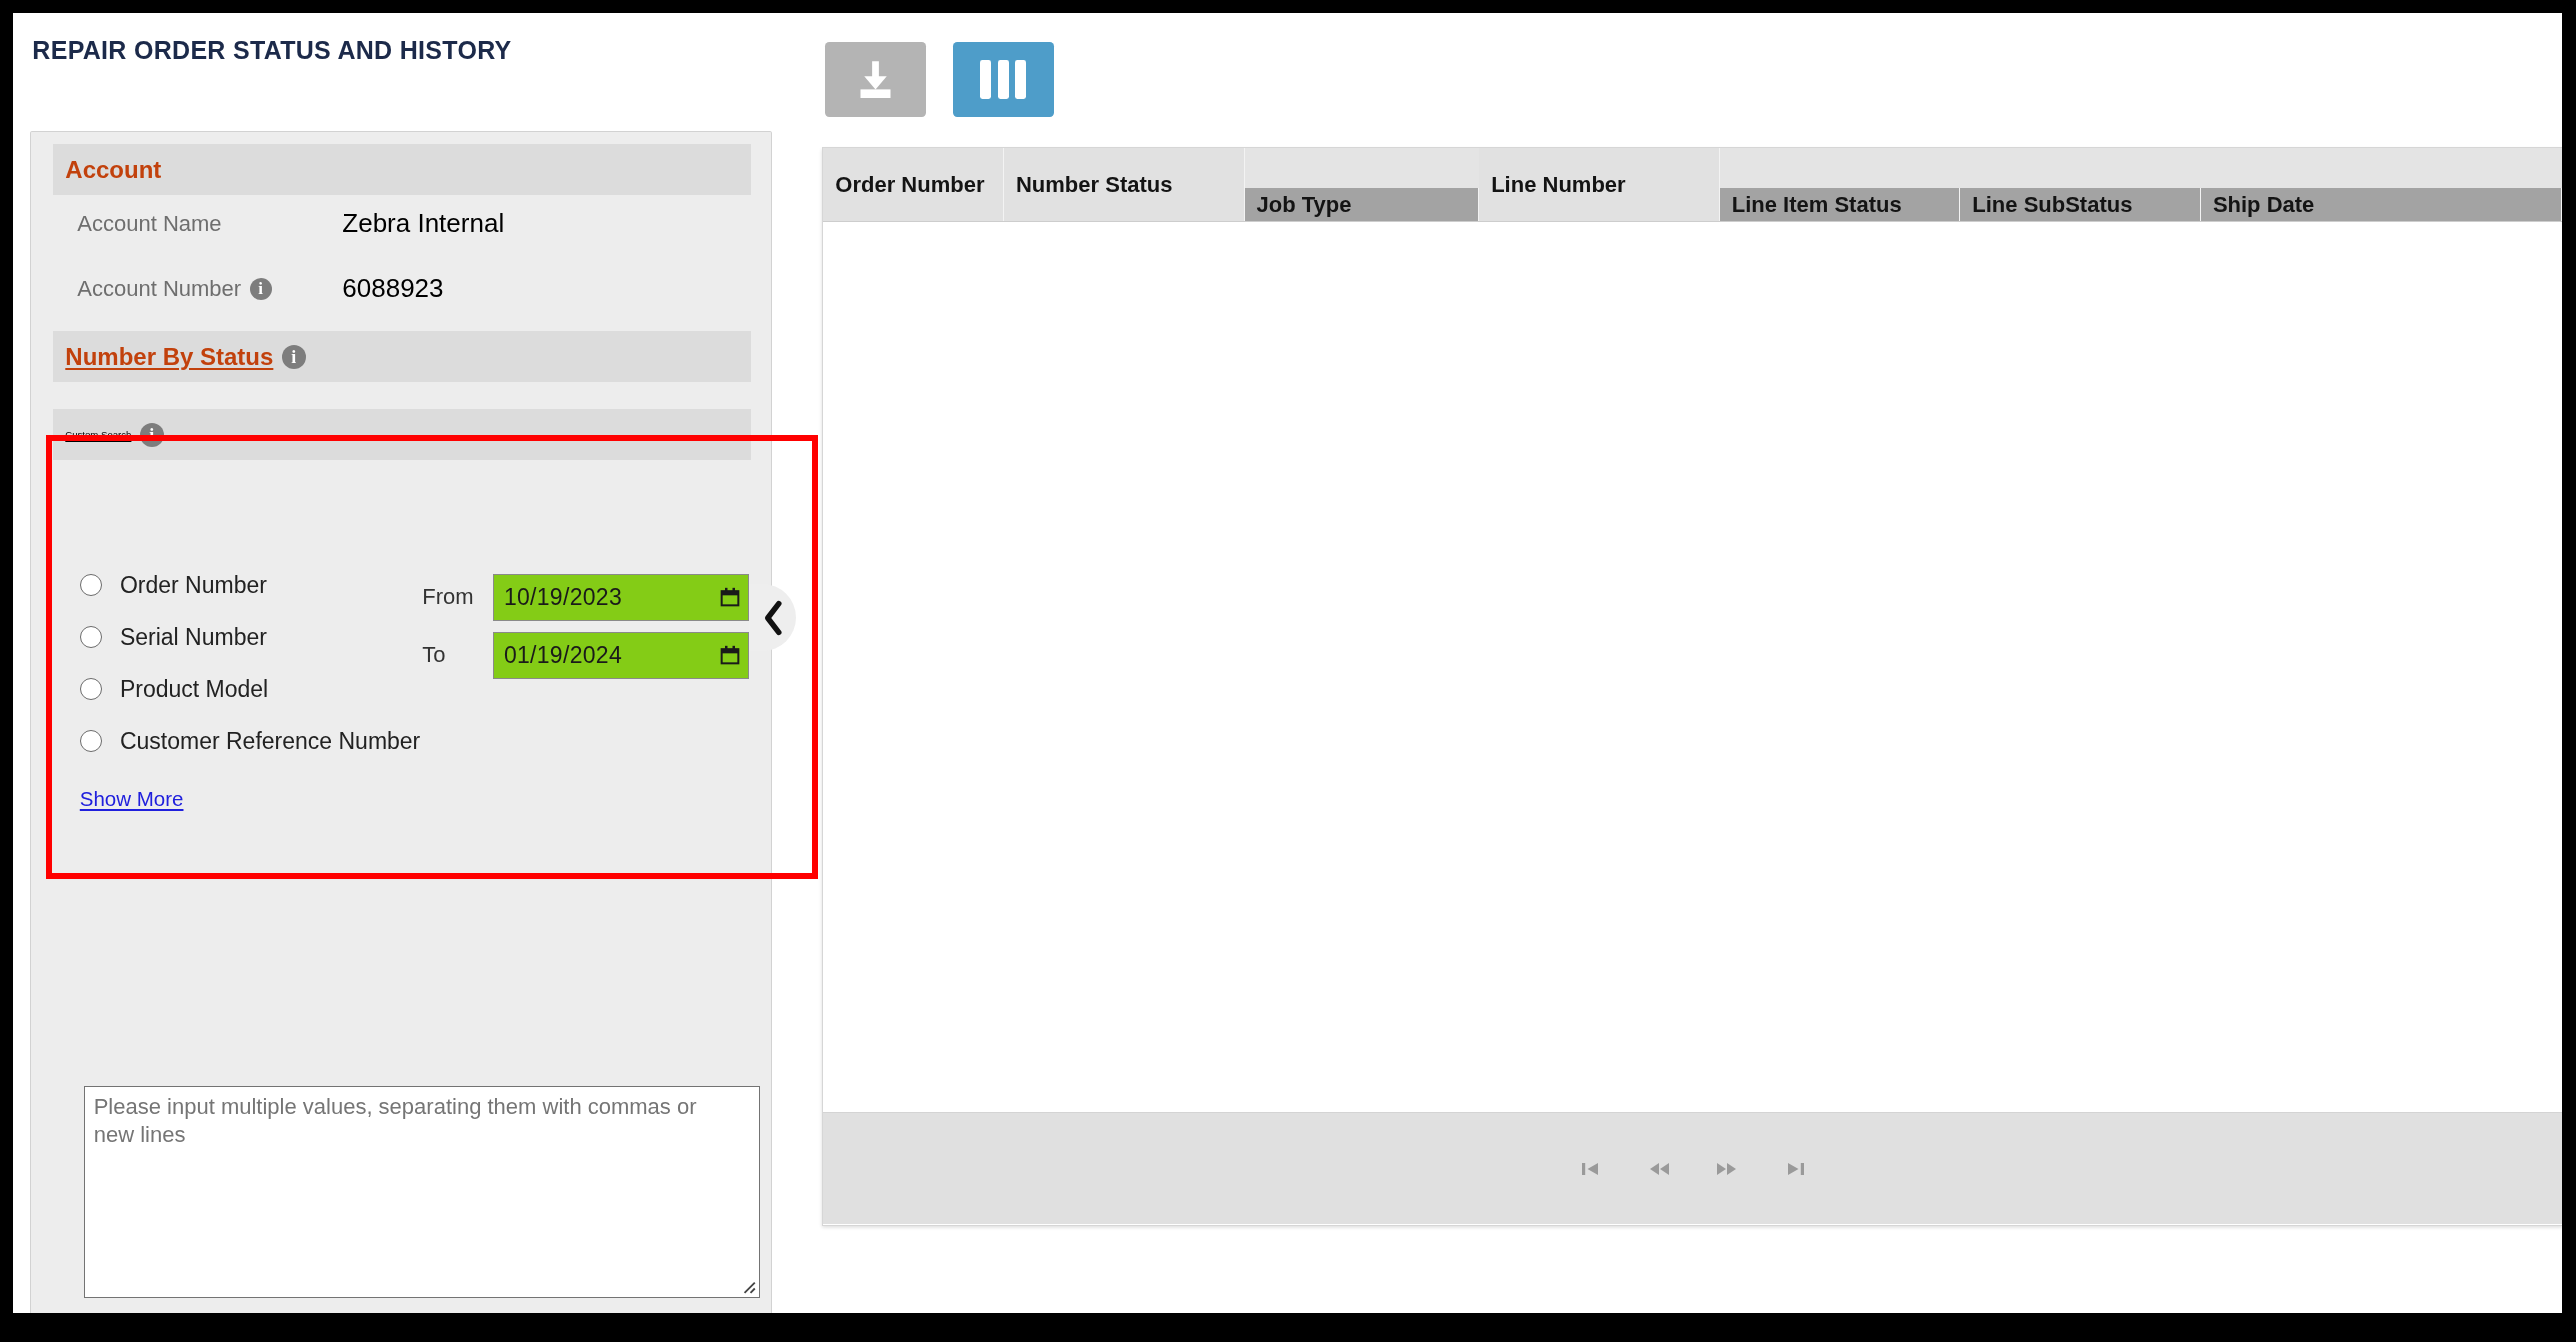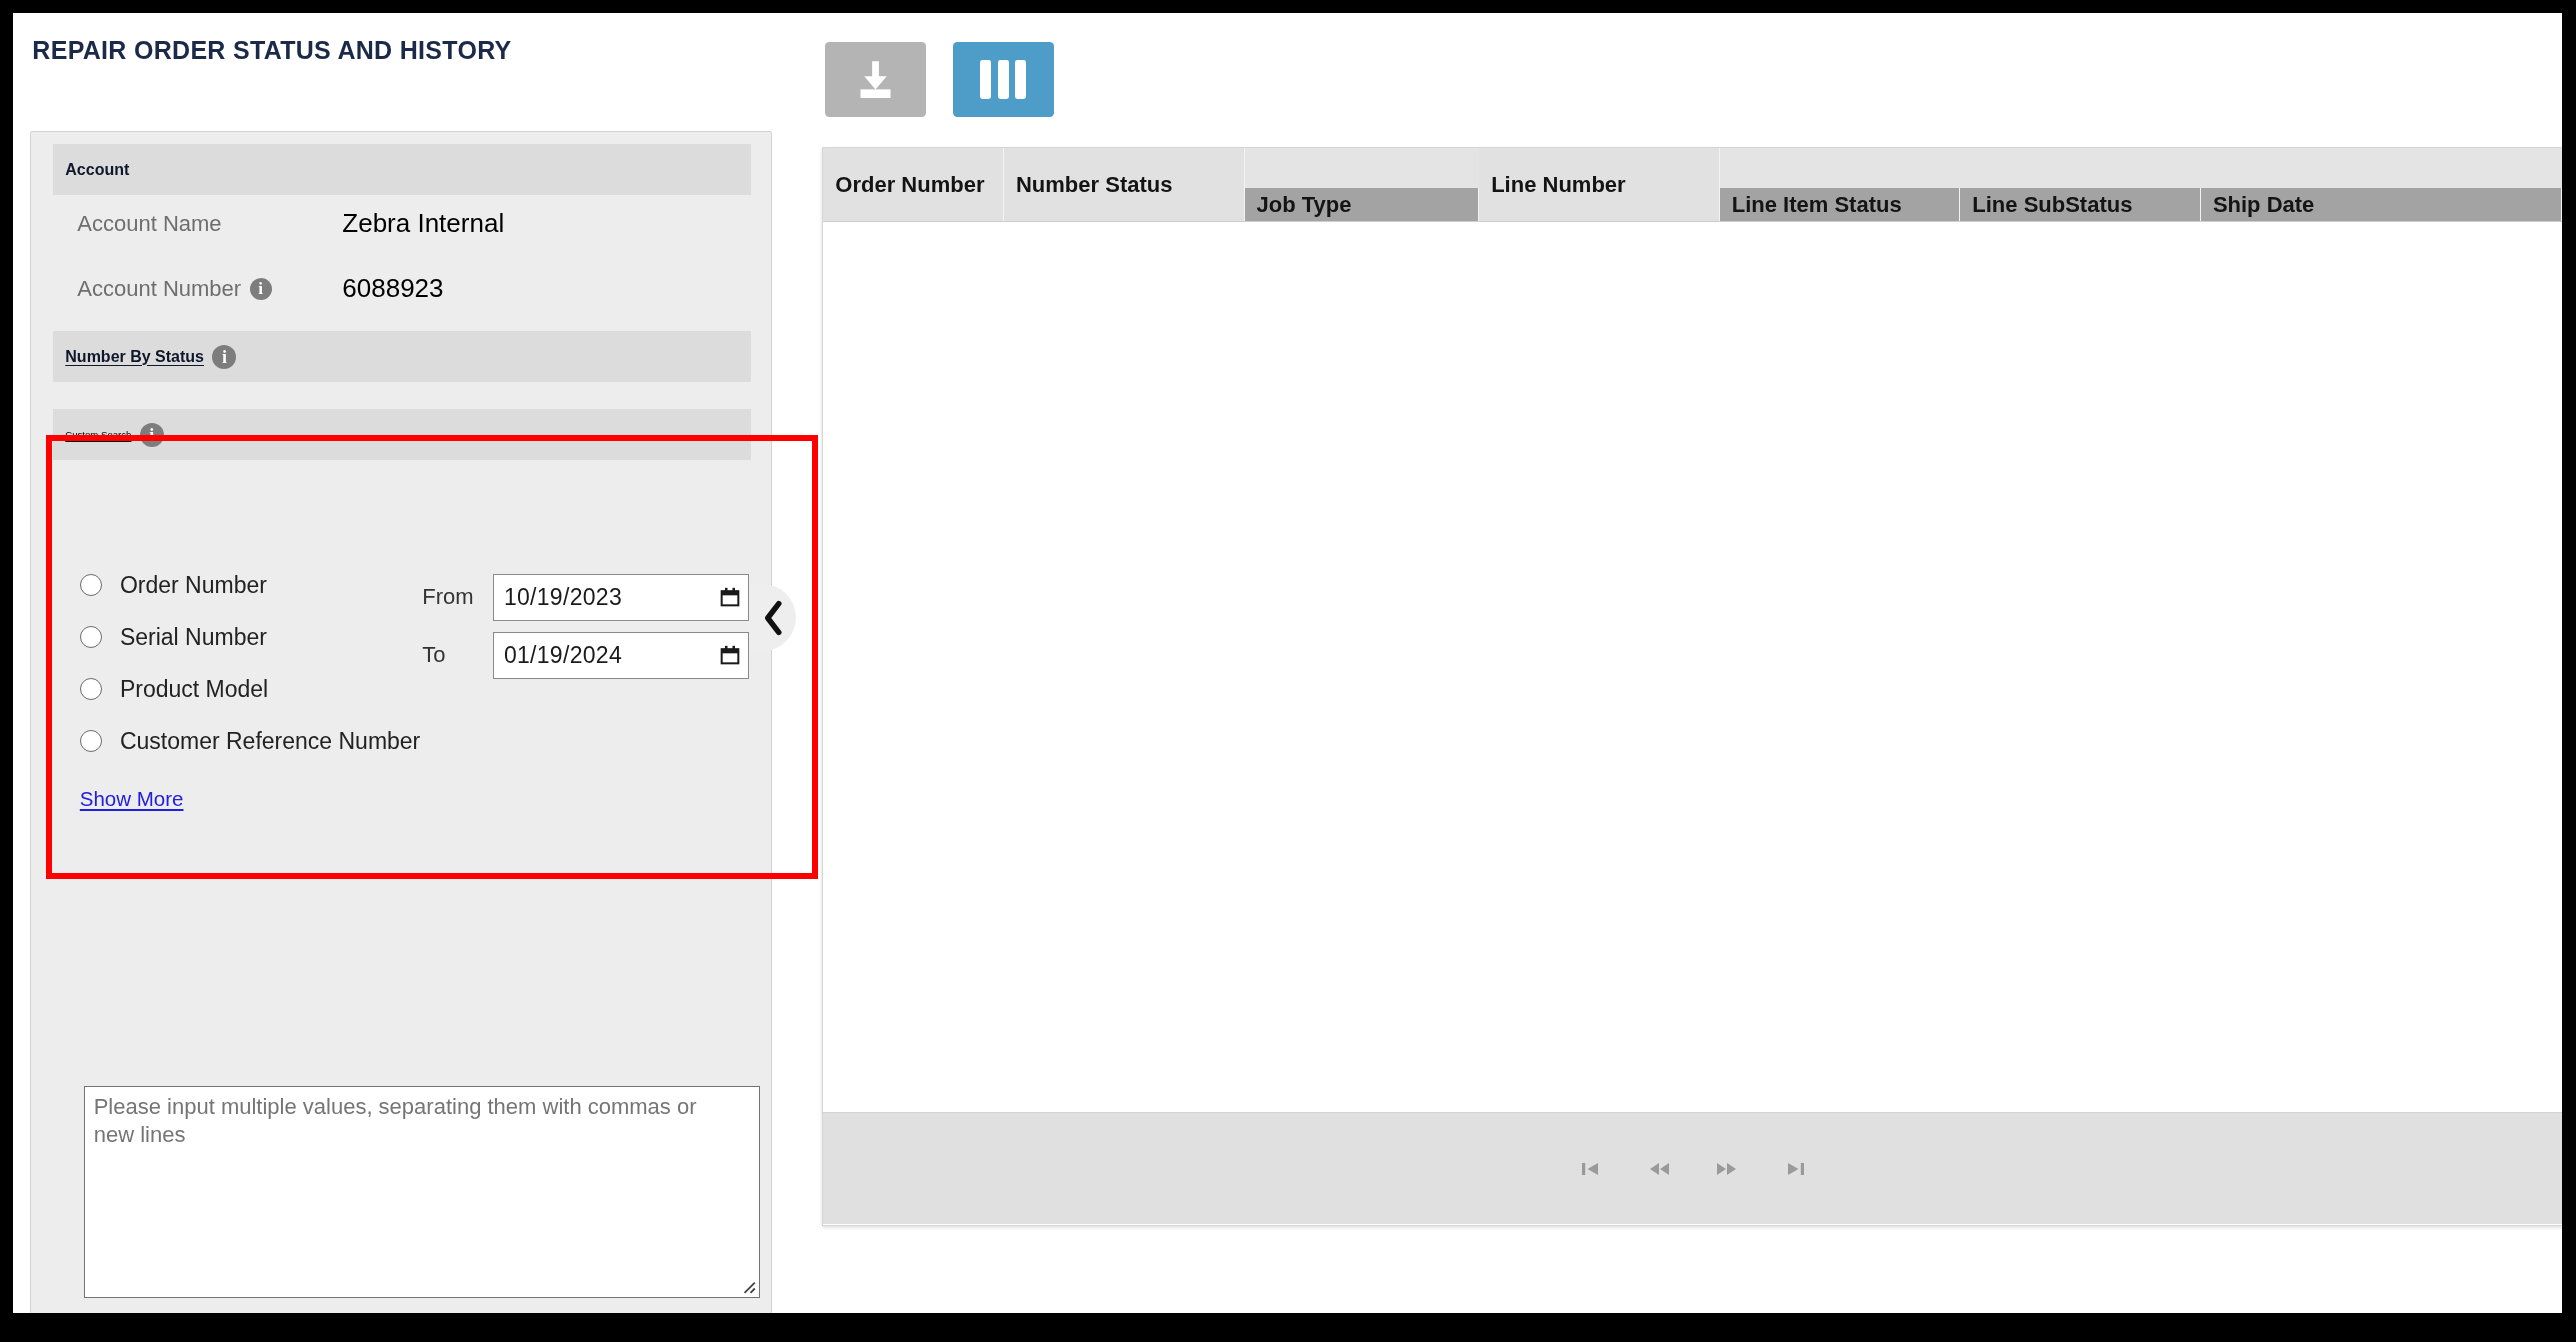--- a/index.html
+++ b/index.html
@@ -59,23 +59,23 @@
     position: absolute;
     left: 22px;
     width: 698px;
     height: 51px;
     background: #dcdcdc;
     display: flex;
     align-items: center;
     padding-left: 12px;
   }
   .section-header .sh-text {
-    font-size: 16px;
+    font-size: 24px;
     font-weight: bold;
-    color: #0f172a;
+    color: #c2410c;
   }
   .section-header.linkish .sh-text {
     text-decoration: underline;
     text-underline-offset: 3px;
   }
 
   .info-icon {
     display: inline-block;
     width: 24px;
     height: 24px;
@@ -208,21 +208,21 @@
   }
   .date-caption {
     width: 71px;
     font-size: 22px;
     color: #333333;
   }
   .date-field {
     position: relative;
     width: 256px;
     height: 47px;
-    background: #ffffff;
+    background: #84cc16;
     border: 1.8px solid #8a8a8a;
     display: flex;
     align-items: center;
     padding: 0 9.6px;
   }
   .date-text {
     font-size: 23px;
     color: #1a1a1a;
     letter-spacing: 0.3px;
   }

